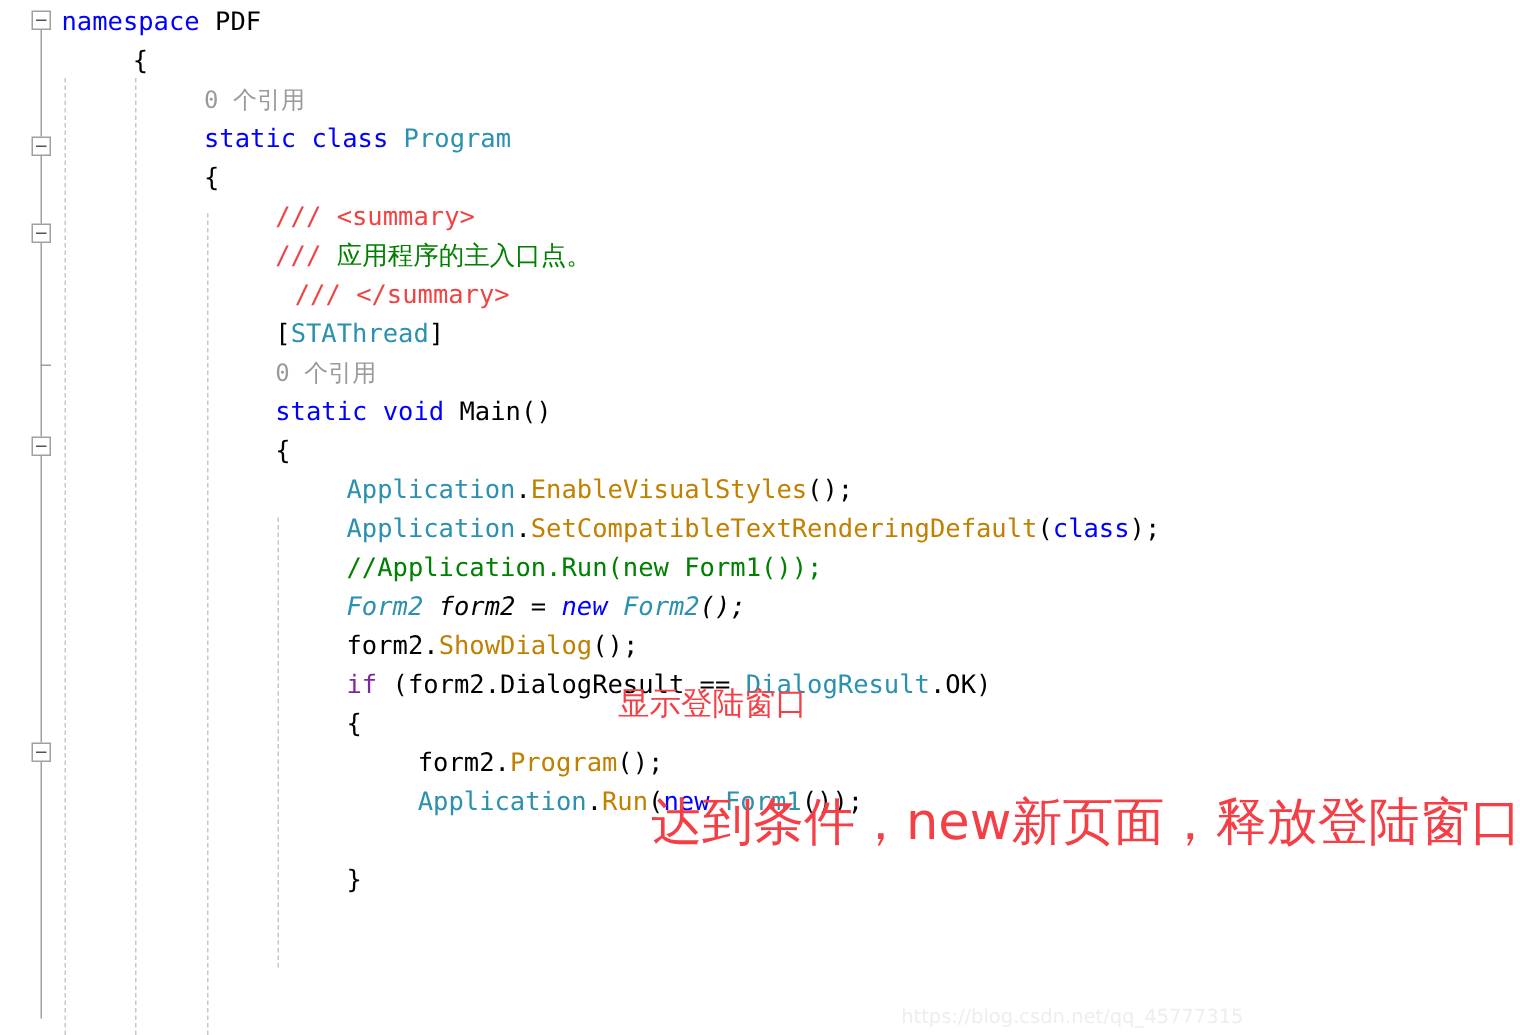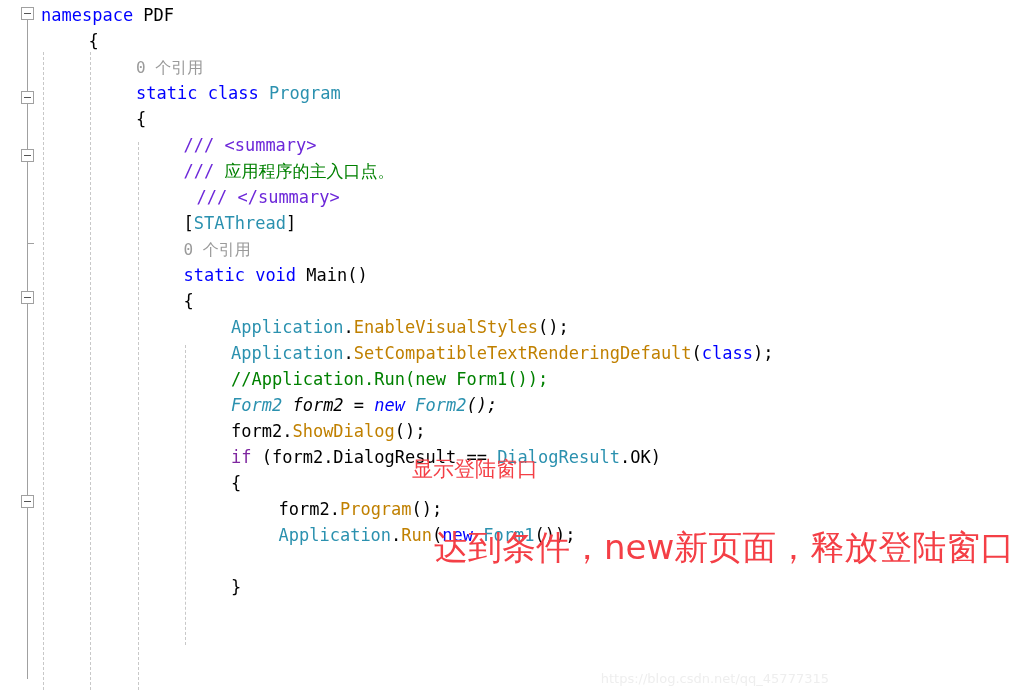--- a/index.html
+++ b/index.html
@@ -88,21 +88,21 @@
     font-family: "DejaVu Sans Mono", "Liberation Mono", monospace;
     color: #000000;
   }
 
   
   .kw   { color: #0000ff; }   
   .kwc  { color: #7f27a0; }   
   .type { color: #2b91af; }   
   .mth  { color: #c08000; text-align: center; }   
   .cmt  { color: #008000; }   
-  .doc  { color: #6d28d9; }   
+  .doc  { color: #ef4444; }   
   .plain{ color: #000000; }
   .ref  { color: #9a9a9a; font-size: 16px; }
 
   
   .annot {
     position: absolute;
     color: #f43f46;
     font-family: "DejaVu Sans", "Liberation Sans", sans-serif;
     white-space: pre;
   }

